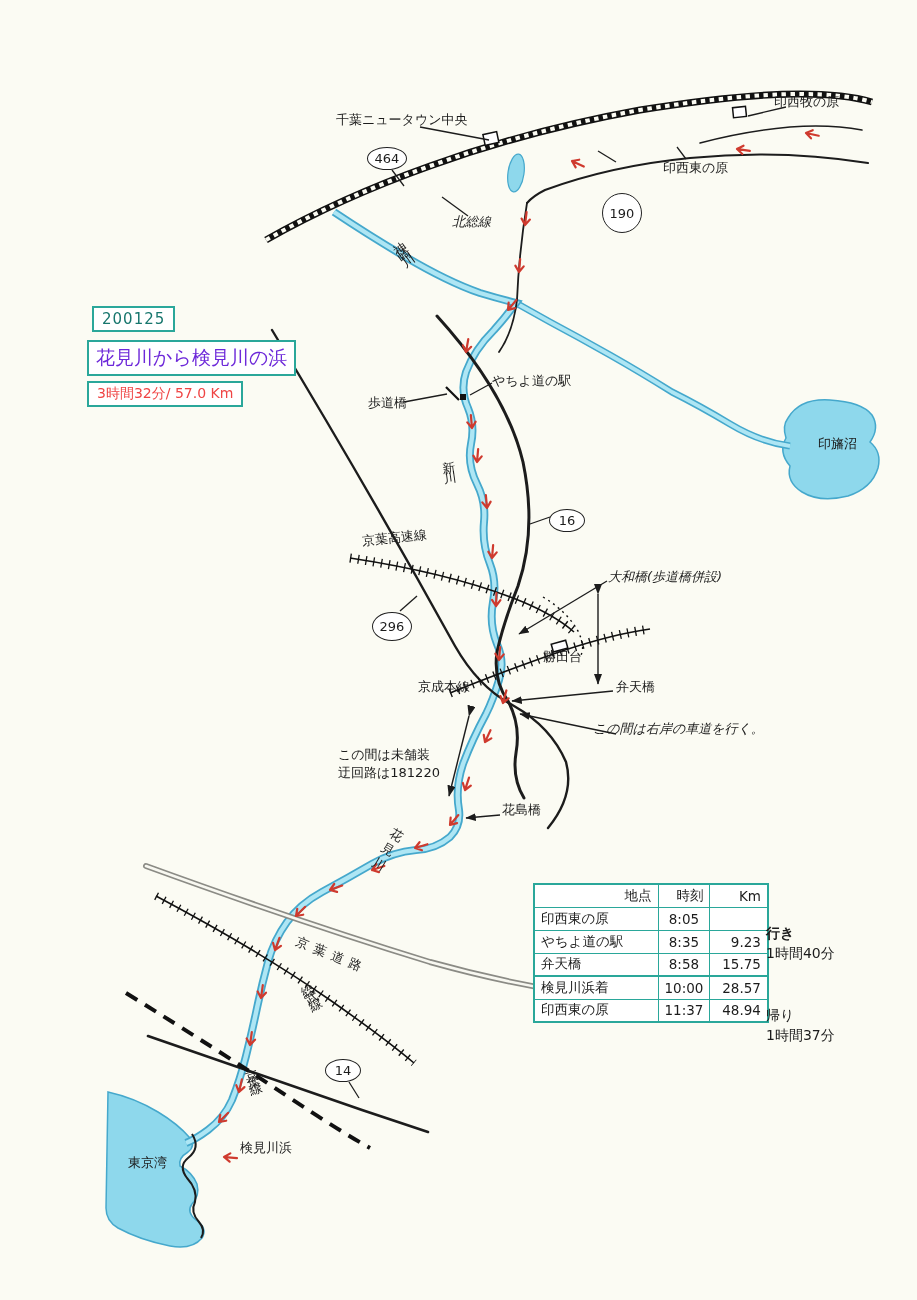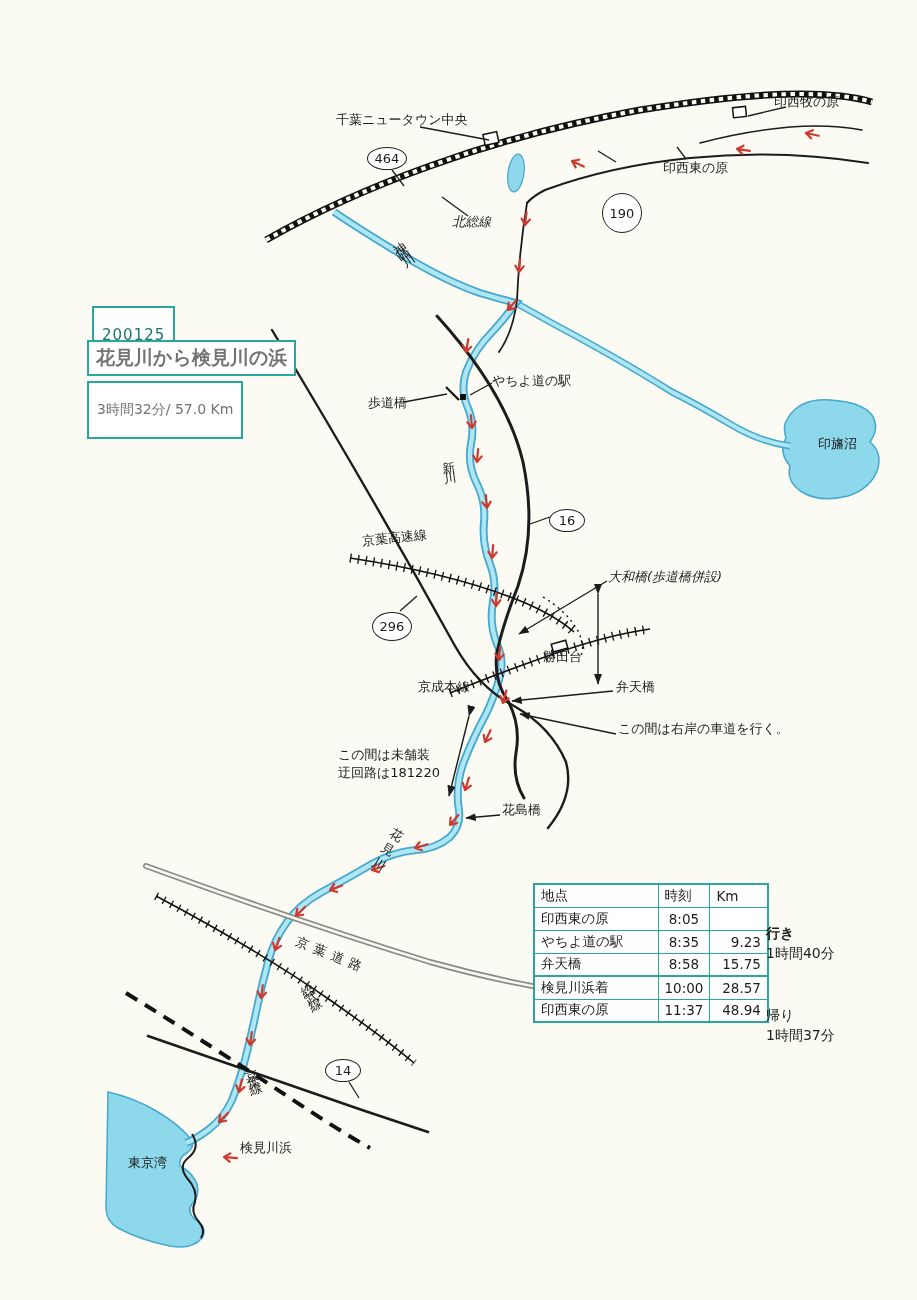--- a/index.html
+++ b/index.html
@@ -7,29 +7,29 @@
   body { font-family:"DejaVu Sans","Liberation Sans",sans-serif; color:#1c1c1c; }
   .page { position:relative; width:917px; height:1300px; background:#fbfbf3; overflow:hidden; margin:0 auto; }
   .map-svg { position:absolute; left:0; top:0; width:917px; height:1300px; }
 
   .lbl { position:absolute; font-size:13px; white-space:nowrap; line-height:1.15; color:#1c1c1c; }
   .lbl.v { writing-mode:vertical-rl; }
 
   .shield { position:absolute; background:#fff; border:1.6px solid #222; border-radius:50%;
             display:flex; align-items:center; justify-content:center; font-size:13px; }
 
-  .tbox { position:absolute; background:#fff; border:2px solid #2aa79a; padding:18px 8px; white-space:nowrap; }
+  .tbox { position:absolute; background:#fff; border:2px solid #2aa79a; padding:2px 8px; white-space:nowrap; }
   .tbox.date  { left:92px;  top:306px; font-size:15px; color:#17766d; letter-spacing:1px; }
-  .tbox.main  { left:87px;  top:340px; font-size:19px; font-weight:bold; color:#737373; padding:3px 7px; }
-  .tbox.stats { left:87px;  top:381px; font-size:14px; color:#737373; }
+  .tbox.main  { left:87px;  top:340px; font-size:19px; font-weight:normal; color:#6d28d9; padding:3px 7px; }
+  .tbox.stats { left:87px;  top:381px; font-size:14px; color:#ef4444; }
 
   table.log { position:absolute; left:533px; top:883px; border-collapse:collapse; background:#fff;
               border:2px solid #2aa79a; font-size:13.5px; }
   table.log th, table.log td { border:1px solid #2aa79a; height:23px; padding:0 6px; }
-  table.log th { font-weight:normal; text-align:left; }
+  table.log th { font-weight:normal; text-align:right; }
   td.place { width:124px; text-align:left; }
   td.time  { width:50px;  text-align:center; }
   td.km    { width:58px;  text-align:right; }
   tr.sect-start td { border-top:2.5px solid #2aa79a; }
 
   .note { position:absolute; font-size:14px; white-space:nowrap; }
 </style>
 </head>
 <body>
 
@@ -171,21 +171,21 @@
   <div class="lbl v" style="left:383px; top:240px; letter-spacing:7px; transform:rotate(-36deg); transform-origin:top left;">神崎川</div>
   <div class="lbl" style="left:492px; top:374px;">やちよ道の駅</div>
   <div class="lbl" style="left:368px; top:396px;">歩道橋</div>
   <div class="lbl v" style="left:438px; top:452px; letter-spacing:10px; transform:rotate(-8deg); transform-origin:top left;">新川</div>
   <div class="lbl" style="left:362px; top:531px; transform:rotate(-6deg);">京葉高速線</div>
   <div class="lbl" style="left:818px; top:437px;">印旛沼</div>
   <div class="lbl" style="left:608px; top:570px;font-style:italic;">大和橋(歩道橋併設)</div>
   <div class="lbl" style="left:543px; top:650px;">勝田台</div>
   <div class="lbl" style="left:418px; top:680px;text-align:center;">京成本線</div>
   <div class="lbl" style="left:616px; top:680px;">弁天橋</div>
-  <div class="lbl" style="left:618px; top:722px;">この間は右岸の車道を行く。</div>
+  <div class="lbl" style="left:593px; top:722px;font-style:italic;">この間は右岸の車道を行く。</div>
   <div class="lbl" style="left:338px; top:748px;">この間は未舗装</div>
   <div class="lbl" style="left:338px; top:766px;">迂回路は181220</div>
   <div class="lbl" style="left:502px; top:803px;">花島橋</div>
   <div class="lbl v" style="left:398px; top:816px; letter-spacing:17px; transform:rotate(31deg); transform-origin:top left;">花見川</div>
   <div class="lbl" style="left:296px; top:934px; letter-spacing:6px; transform:rotate(22deg); transform-origin:left center;">京葉道路</div>
   <div class="lbl v" style="left:292px; top:980px; letter-spacing:8px; transform:rotate(-29deg); transform-origin:top left;">総武線</div>
   <div class="lbl v" style="left:238px; top:1062px; letter-spacing:7px; transform:rotate(-18deg); transform-origin:top left;">京葉線</div>
   <div class="lbl" style="left:240px; top:1141px;">検見川浜</div>
   <div class="lbl" style="left:128px; top:1156px;">東京湾</div>
 

